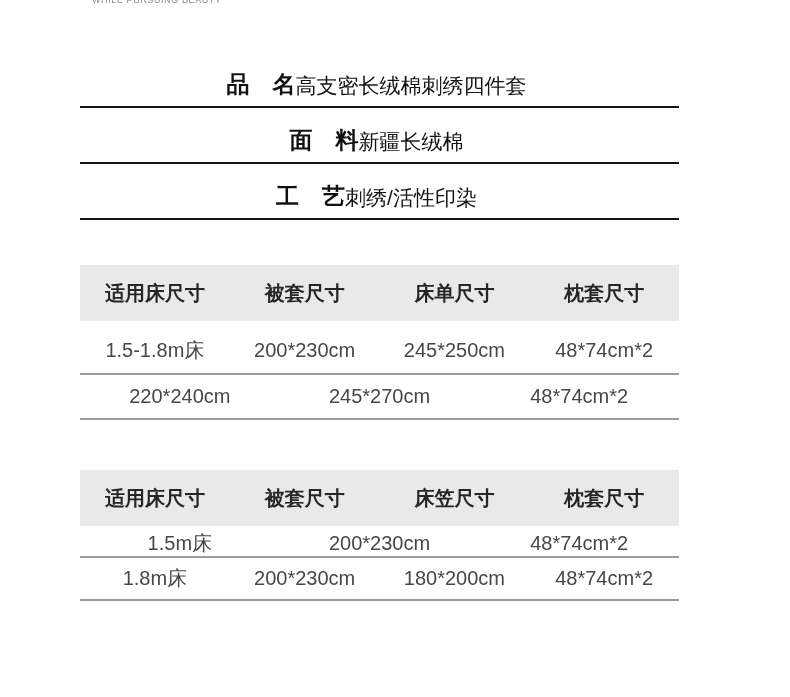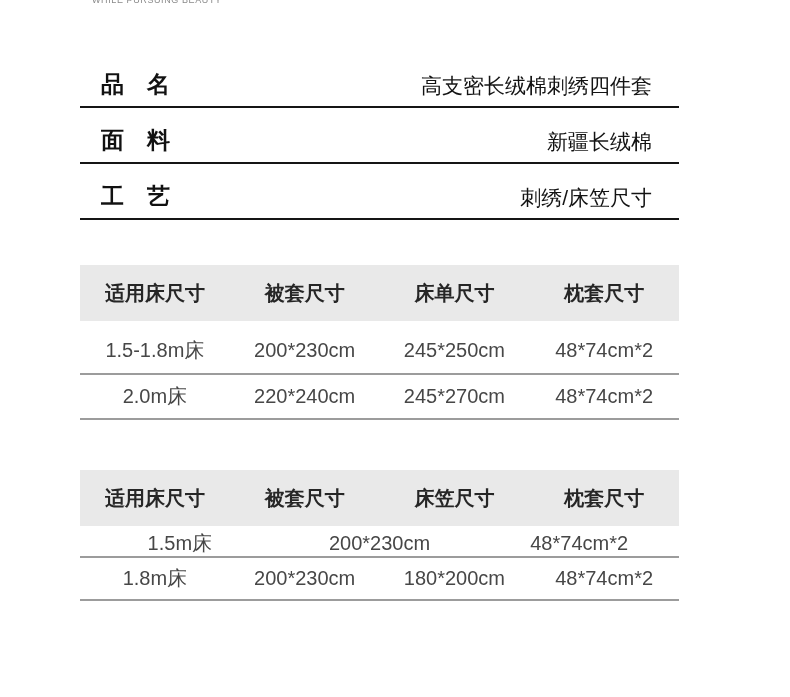--- a/index.html
+++ b/index.html
@@ -37,21 +37,21 @@
   }
   
   .spec-section {
     margin-top: 46px;
   }
   .spec-row {
     box-sizing: border-box;
     height: 56px;
     border-bottom: 2px solid #151515;
     display: flex;
-    justify-content: space-between;
+    justify-content: center;
     align-items: flex-end;
     padding: 0 27px 9px 21px;
   }
   .spec-label {
     font-size: 23px;
     font-weight: 700;
     color: #111111;
     line-height: 1.1;
     white-space: nowrap;
   }
@@ -114,39 +114,38 @@
       <div class="spec-row">
         <span class="spec-label">品　名</span>
         <span class="spec-value">高支密长绒棉刺绣四件套</span>
       </div>
       <div class="spec-row">
         <span class="spec-label">面　料</span>
         <span class="spec-value">新疆长绒棉</span>
       </div>
       <div class="spec-row">
         <span class="spec-label">工　艺</span>
-        <span class="spec-value">刺绣/床笠尺寸</span>
+        <span class="spec-value">刺绣/活性印染</span>
       </div>
     </div>
 
     <div class="size-table first">
       <div class="thead">
         <span class="cell">适用床尺寸</span>
         <span class="cell">被套尺寸</span>
         <span class="cell">床单尺寸</span>
         <span class="cell">枕套尺寸</span>
       </div>
       <div class="trow t1r1">
         <span class="cell">1.5-1.8m床</span>
         <span class="cell">200*230cm</span>
         <span class="cell">245*250cm</span>
         <span class="cell">48*74cm*2</span>
       </div>
       <div class="trow t1r2">
-        <span class="cell">2.0m床</span>
         <span class="cell">220*240cm</span>
         <span class="cell">245*270cm</span>
         <span class="cell">48*74cm*2</span>
       </div>
     </div>
 
     <div class="size-table second">
       <div class="thead">
         <span class="cell">适用床尺寸</span>
         <span class="cell">被套尺寸</span>

